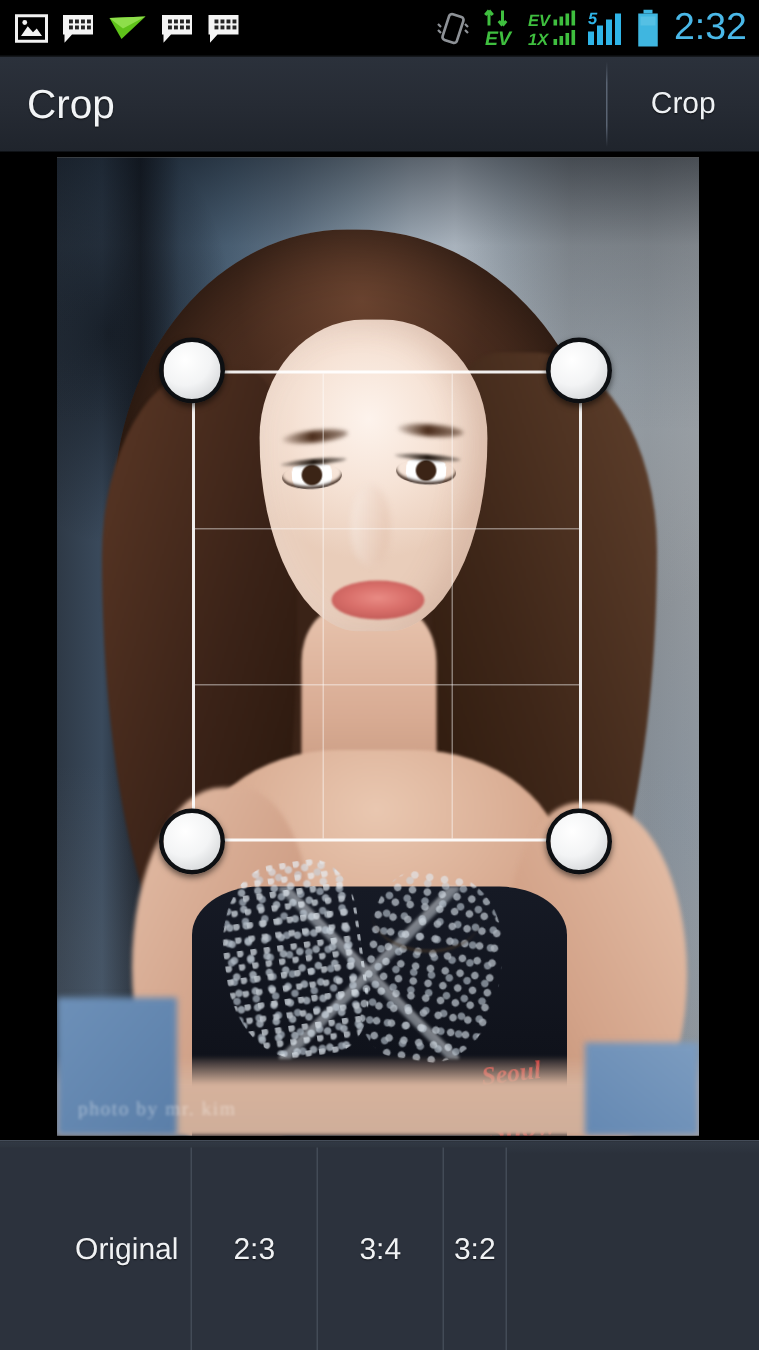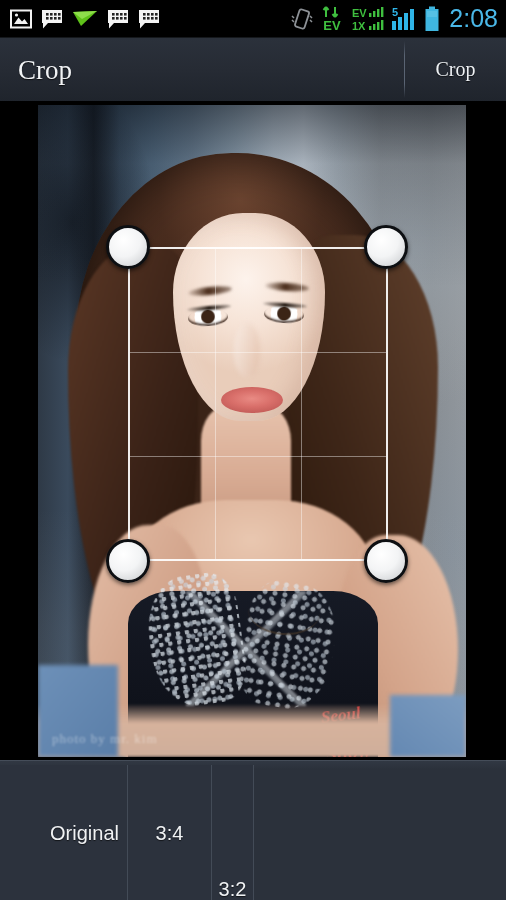--- a/index.html
+++ b/index.html
@@ -40,40 +40,39 @@
     gap: 9px;
   }
   #status-right {
     position: absolute;
     right: 8px; top: 0;
     height: 38px;
     display: flex;
     align-items: center;
     gap: 7px;
   }
-  .sicon { display: block; line-height: 0; }
+  .sicon { display: block; line-height: 0; font-style: italic; }
 
   .time-text {
     color: #4ab8e8;
     font-size: 25px;
     letter-spacing: 0px;
     font-family: "Liberation Sans", sans-serif;
     padding-left: 2px;
     padding-bottom: 2px;
   }
 
   
   #action-bar {
     position: absolute;
     left: 0; top: 38px;
     width: 506px; height: 65px;
     background: linear-gradient(to bottom, #2b313b 0%, #262b34 50%, #1f242c 100%);
     border-bottom: 1px solid #10131a;
     box-sizing: border-box;
-    font-family: Liberation Serif, serif;
   }
   #action-title {
     position: absolute;
     left: 18px; top: 50%;
     transform: translateY(-50%);
     color: #f2f4f6;
     font-size: 27px;
     font-weight: normal;
     text-shadow: 0 1px 1px rgba(0,0,0,.7);
     white-space: nowrap;
@@ -563,21 +562,21 @@
           </g>
         </svg>
       </span>
       <span class="sicon">
         <svg width="16" height="26" viewBox="0 0 16 26">
           <rect x="5" y="0.5" width="6" height="2.5" fill="#3fb6e0"></rect>
           <rect x="1.5" y="3" width="13" height="22" fill="#3fb6e0"></rect>
           <rect x="3" y="5" width="10" height="6" fill="#67c8e8" opacity=".55"></rect>
         </svg>
       </span>
-      <span class="time-text">2:08</span>
+      <span class="time-text">2:32</span>
     </div>
   </div>
 
   <div id="action-bar">
     <div id="action-title">Crop</div>
     <div id="apply-divider"></div>
     <div id="apply-button">
       <span id="apply-label">Crop</span>
     </div>
   </div>
@@ -643,21 +642,24 @@
   </div>
 
   <div id="bottom-bar">
     <div id="tab-strip">
       <div id="tab-pad-left"></div>
 
     <div class="ratio-tab" style="flex: 0 0 86px;">
           <span class="tab-label">Original</span>
         </div>
         <div class="ratio-tab" style="flex: 0 0 84px;">
+          <span class="tab-label">2:3</span>
+        </div>
+        <div class="ratio-tab" style="flex: 0 0 84px;">
           <span class="tab-label">3:4</span>
         </div>
-        <div class="ratio-tab" style="flex: 0 0 42px; align-items: flex-end;">
+        <div class="ratio-tab" style="flex: 0 0 42px;">
           <span class="tab-label">3:2</span>
         </div>
       </div>
   </div>
 
 </div>
 
 </body></html>

